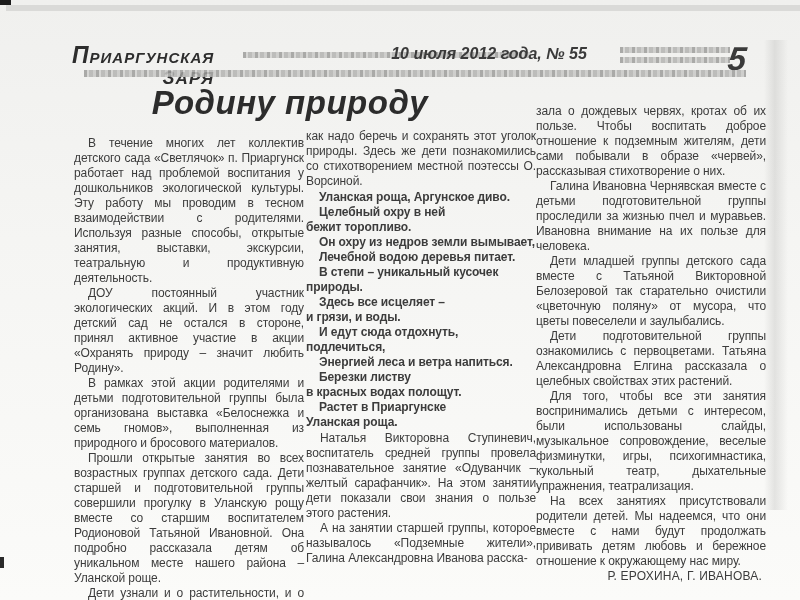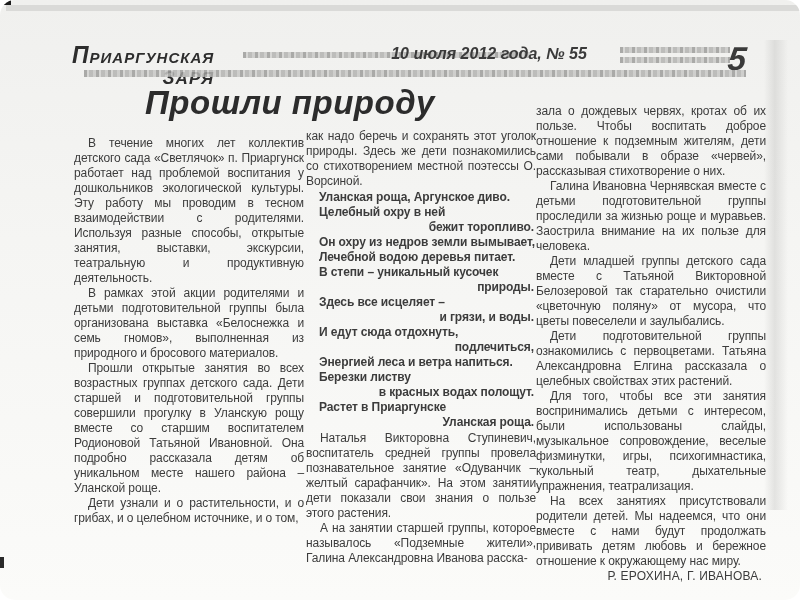--- a/index.html
+++ b/index.html
@@ -1,21 +1,20 @@
 <!DOCTYPE html>
 <html lang="ru"><head>
 <meta charset="utf-8">
 <style>
   html, body { margin:0; padding:0; background:#ffffff; }
   .page {
     position:relative; width:800px; height:600px; overflow:hidden;
     background:linear-gradient(180deg,#f0f0ee 0%, #f5f5f3 40%, #fbfbf9 100%);
     font-family:"Liberation Sans","DejaVu Sans",sans-serif;
     color:#3b3b3b;
-    border-radius:15px;
   }
   
   .scan-chip-topleft { position:absolute; left:0; top:0; width:11px; height:5px; background:#1c1c1c; }
   .scan-band-top { position:absolute; left:6px; top:5px; width:794px; height:6px; background:#dadad8; }
   .scan-tick-left { position:absolute; left:0; top:557px; width:4px; height:11px; background:#2a2a2a; }
   .scan-edge-right { position:absolute; left:764px; top:40px; width:24px; height:470px;
     background:linear-gradient(90deg, rgba(0,0,0,0) 0%, rgba(160,160,158,0.25) 45%, rgba(0,0,0,0) 100%); }
 
   
   .masthead { position:absolute; left:72px; top:44px; font-weight:bold; font-style:italic; color:#2d2d2d; line-height:1; }
@@ -42,21 +41,21 @@
 
   .col { position:absolute; width:230px; font-size:12px; line-height:15px; text-align:justify;
     color:#3c3c3c; letter-spacing:-0.1px; }
   .col1 { left:74px;  top:136px; }
   .col2 { left:306px; top:129px; }
   .col3 { left:536px; top:104px;  }
   .col p { margin:0; }
   .indent { text-indent:14px; }
   .poem { margin:1px 0;font-weight:bold; }
   .pl { text-align:left; padding-left:13px; }
-  .pl.right { padding-left:0; padding-right:2px; text-align:right; }
+  .pl.right { padding-left:0; padding-right:2px; }
   .byline { text-align:right; padding-right:4px; letter-spacing:.2px; }
 </style>
 </head>
 <body>
 
 <div class="page">
 
   <div class="scan-chip-topleft"></div>
   <div class="scan-band-top"></div>
   <div class="scan-tick-left"></div>
@@ -66,24 +65,25 @@
     <div class="m1">Приаргунская</div>
     <div class="m2">заря</div>
   </div>
   <div class="rule ruleA"></div>
   <div class="issue-info">10 июля 2012 года, № 55</div>
   <div class="rule ruleC1"></div>
   <div class="rule ruleC2"></div>
   <div class="pagenum">5</div>
   <div class="rule ruleB"></div>
 
-  <h1 class="title">Прошли природу</h1>
+  <h1 class="title">Родину природу</h1>
 
   <div class="col col1">
     <p class="indent">В течение многих лет коллектив детского сада «Светлячок» п. Приаргунск работает над проблемой воспитания у дошкольников экологической культуры. Эту работу мы проводим в тесном взаимодействии с родителями. Используя разные способы, открытые занятия, выставки, экскурсии, театральную и продуктивную деятельность.</p>
+    <p class="indent">ДОУ постоянный участник экологических акций. И в этом году детский сад не остался в стороне, принял активное участие в акции «Охранять природу – значит любить Родину».</p>
     <p class="indent">В рамках этой акции родителями и детьми подготовительной группы была организована выставка «Белоснежка и семь гномов», выполненная из природного и бросового материалов.</p>
     <p class="indent">Прошли открытые занятия во всех возрастных группах детского сада. Дети старшей и подготовительной группы совершили прогулку в Уланскую рощу вместе со старшим воспитателем Родионовой Татьяной Ивановной. Она подробно рассказала детям об уникальном месте нашего района – Уланской роще.</p>
     <p class="indent">Дети узнали и о растительности, и о грибах, и о целебном источнике, и о том,</p>
   </div>
 
   <div class="col col2">
     <p class="lead">как надо беречь и сохранять этот уголок природы. Здесь же дети познакомились со стихотворением местной поэтессы О. Ворсиной.</p>
     <div class="poem">
       <div class="pl">Уланская роща, Аргунское диво.</div>
       <div class="pl">Целебный охру в ней</div>
@@ -101,21 +101,21 @@
       <div class="pl right">в красных водах полощут.</div>
       <div class="pl">Растет в Приаргунске</div>
       <div class="pl right">Уланская роща.</div>
     </div>
     <p class="indent">Наталья Викторовна Ступиневич, воспитатель средней группы провела познавательное занятие «Одуванчик – желтый сарафанчик». На этом занятии дети показали свои знания о пользе этого растения.</p>
     <p class="indent">А на занятии старшей группы, которое называлось «Подземные жители», Галина Александровна Иванова расска-</p>
   </div>
 
   <div class="col col3">
     <p class="lead">зала о дождевых червях, кротах об их пользе. Чтобы воспитать доброе отношение к подземным жителям, дети сами побывали в образе «червей», рассказывая стихотворение о них.</p>
-    <p class="indent">Галина Ивановна Чернявская вместе с детьми подготовительной группы проследили за жизнью роще и муравьев. Заострила внимание на их пользе для человека.</p>
+    <p class="indent">Галина Ивановна Чернявская вместе с детьми подготовительной группы проследили за жизнью пчел и муравьев. Ивановна внимание на их пользе для человека.</p>
     <p class="indent">Дети младшей группы детского сада вместе с Татьяной Викторовной Белозеровой так старательно очистили «цветочную поляну» от мусора, что цветы повеселели и заулыбались.</p>
     <p class="indent">Дети подготовительной группы ознакомились с первоцветами. Татьяна Александровна Елгина рассказала о целебных свойствах этих растений.</p>
     <p class="indent">Для того, чтобы все эти занятия воспринимались детьми с интересом, были использованы слайды, музыкальное сопровождение, веселые физминутки, игры, психогимнастика, кукольный театр, дыхательные упражнения, театрализация.</p>
     <p class="indent">На всех занятиях присутствовали родители детей. Мы надеемся, что они вместе с нами будут продолжать прививать детям любовь и бережное отношение к окружающему нас миру.</p>
     <p class="byline">Р. ЕРОХИНА, Г. ИВАНОВА.</p>
   </div>
 
 </div>
 
 </body></html>

